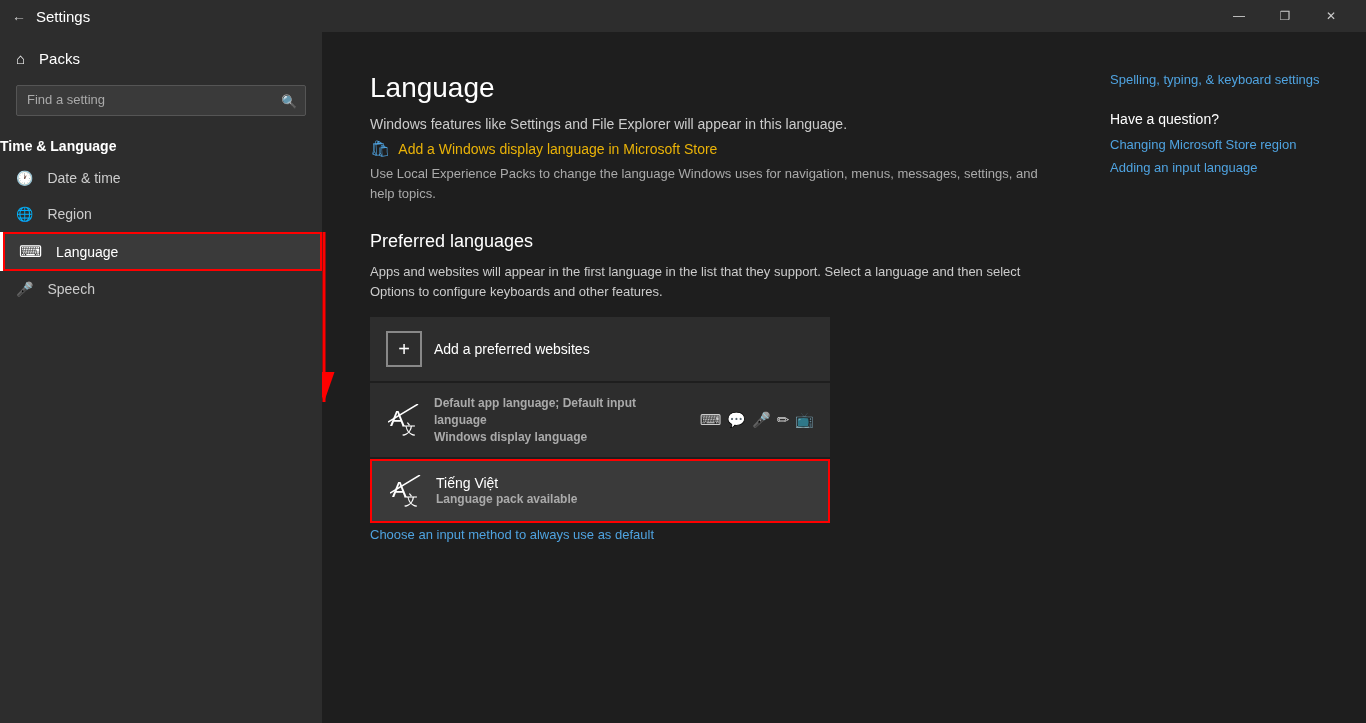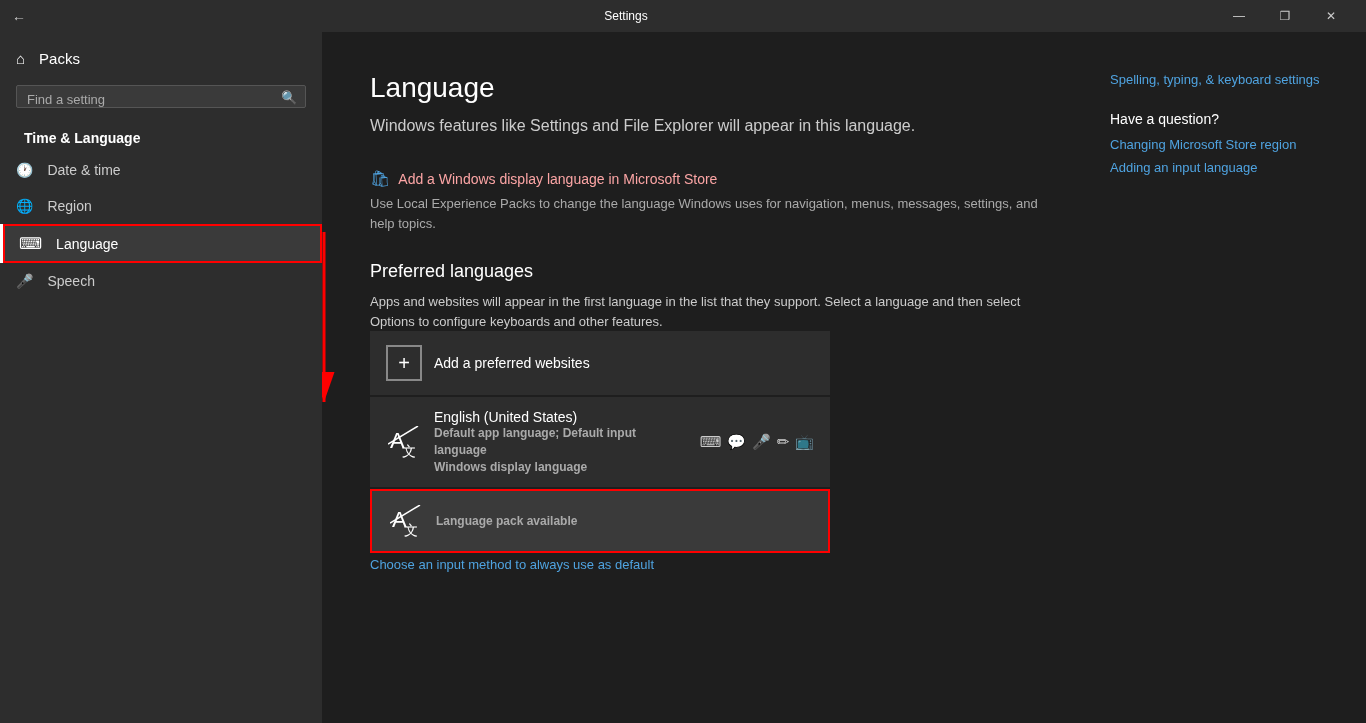--- a/index.html
+++ b/index.html
@@ -26,23 +26,22 @@
       user-select: none;
     }
     .title-bar-back {
       color: #ccc;
       font-size: 14px;
       cursor: pointer;
       margin-right: 10px;
     }
     .title-bar-title {
       color: #fff;
-      font-size: 12px;
+      font-size: 15px;
       flex: 1;
-      text-align: center;
     }
     .title-bar-controls {
       display: flex;
       gap: 0;
     }
     .title-bar-btn {
       width: 46px;
       height: 32px;
       display: flex;
       align-items: center;
@@ -79,36 +78,36 @@
     }
     .sidebar-search {
       margin: 8px 16px 12px 16px;
       position: relative;
     }
     .sidebar-search input {
       width: 100%;
       background: #3a3a3a;
       border: 1px solid #555;
       color: #fff;
-      padding: 6px 32px 0 10px;
+      padding: 6px 32px 8px 10px;
       font-size: 13px;
       outline: none;
       border-radius: 2px;
     }
     .sidebar-search input::placeholder { color: #aaa; }
     .sidebar-search-icon {
       position: absolute;
       right: 8px;
       top: 50%;
       transform: translateY(-50%);
       color: #aaa;
       font-size: 13px;
     }
     .sidebar-section-title {
-      padding: 10px 16px 6px 24px;
+      padding: 10px 16px 6px 0;
       color: #fff;
       font-size: 14px;
       font-weight: 600;
     }
     .sidebar-item {
       display: flex;
       align-items: center;
       padding: 10px 16px;
       cursor: pointer;
       color: #ccc;
@@ -139,33 +138,33 @@
     }
 
     .content-title {
       font-size: 28px;
       font-weight: 300;
       color: #fff;
       margin-bottom: 10px;
     }
     .content-description {
       color: #ccc;
-      font-size: 16px;
-      margin-bottom: 31px;
+      font-size: 14px;
+      margin-bottom: 4px;
       max-width: 700px;
       line-height: 1.5;
     }
     .store-link {
       display: flex;
       align-items: center;
       gap: 8px;
       margin-bottom: 6px;
     }
     .store-link a, .store-link-text {
-      color: #fca5a5;
+      color: #eab308;
       font-size: 14px;
       text-decoration: none;
       cursor: pointer;
     }
     .store-link-icon {
       color: #4fa3e0;
       font-size: 16px;
     }
     .store-description {
       color: #aaa;
@@ -177,20 +176,21 @@
 
     .section-title {
       font-size: 18px;
       font-weight: 400;
       color: #fff;
       margin-bottom: 10px;
     }
     .section-description {
       color: #ccc;
       font-size: 13px;
+      margin-bottom: 16px;
       max-width: 680px;
       line-height: 1.5;
     }
 
     
     .lang-list {
       max-width: 460px;
     }
     .lang-add-btn {
       display: flex;
@@ -386,41 +386,41 @@
       <div class="lang-item">
         <div class="lang-icon">
           <svg viewBox="0 0 32 32" xmlns="http://www.w3.org/2000/svg">
 
             <text x="2" y="22" font-size="22" fill="white" font-family="sans-serif">A</text>
             <text x="14" y="30" font-size="14" fill="white" font-family="sans-serif">文</text>
             <line x1="0" y1="18" x2="30" y2="0" stroke="white" stroke-width="1.5"></line>
           </svg>
         </div>
         <div class="lang-info">
-          <div class="lang-name">English (United States)</div>
           <div class="lang-detail">Default app language; Default input language<br>Windows display language</div>
         </div>
         <div class="lang-badges">
           <span class="lang-badge" title="Keyboard">⌨</span>
           <span class="lang-badge" title="Speech">💬</span>
           <span class="lang-badge" title="Microphone">🎤</span>
           <span class="lang-badge" title="Handwriting">✏</span>
           <span class="lang-badge" title="Display">📺</span>
         </div>
       </div>
 
       <div class="lang-item selected">
         <div class="lang-icon">
           <svg viewBox="0 0 32 32" xmlns="http://www.w3.org/2000/svg">
             <text x="2" y="22" font-size="22" fill="white" font-family="sans-serif">A</text>
             <text x="14" y="30" font-size="14" fill="white" font-family="sans-serif">文</text>
             <line x1="0" y1="18" x2="30" y2="0" stroke="white" stroke-width="1.5"></line>
           </svg>
         </div>
         <div class="lang-info">
+          <div class="lang-name">Tiếng Việt</div>
           <div class="lang-detail">Language pack available</div>
         </div>
       </div>
 
     </div>
 
     <a class="input-method-link">Choose an input method to always use as default</a>
 
   </div>
 

